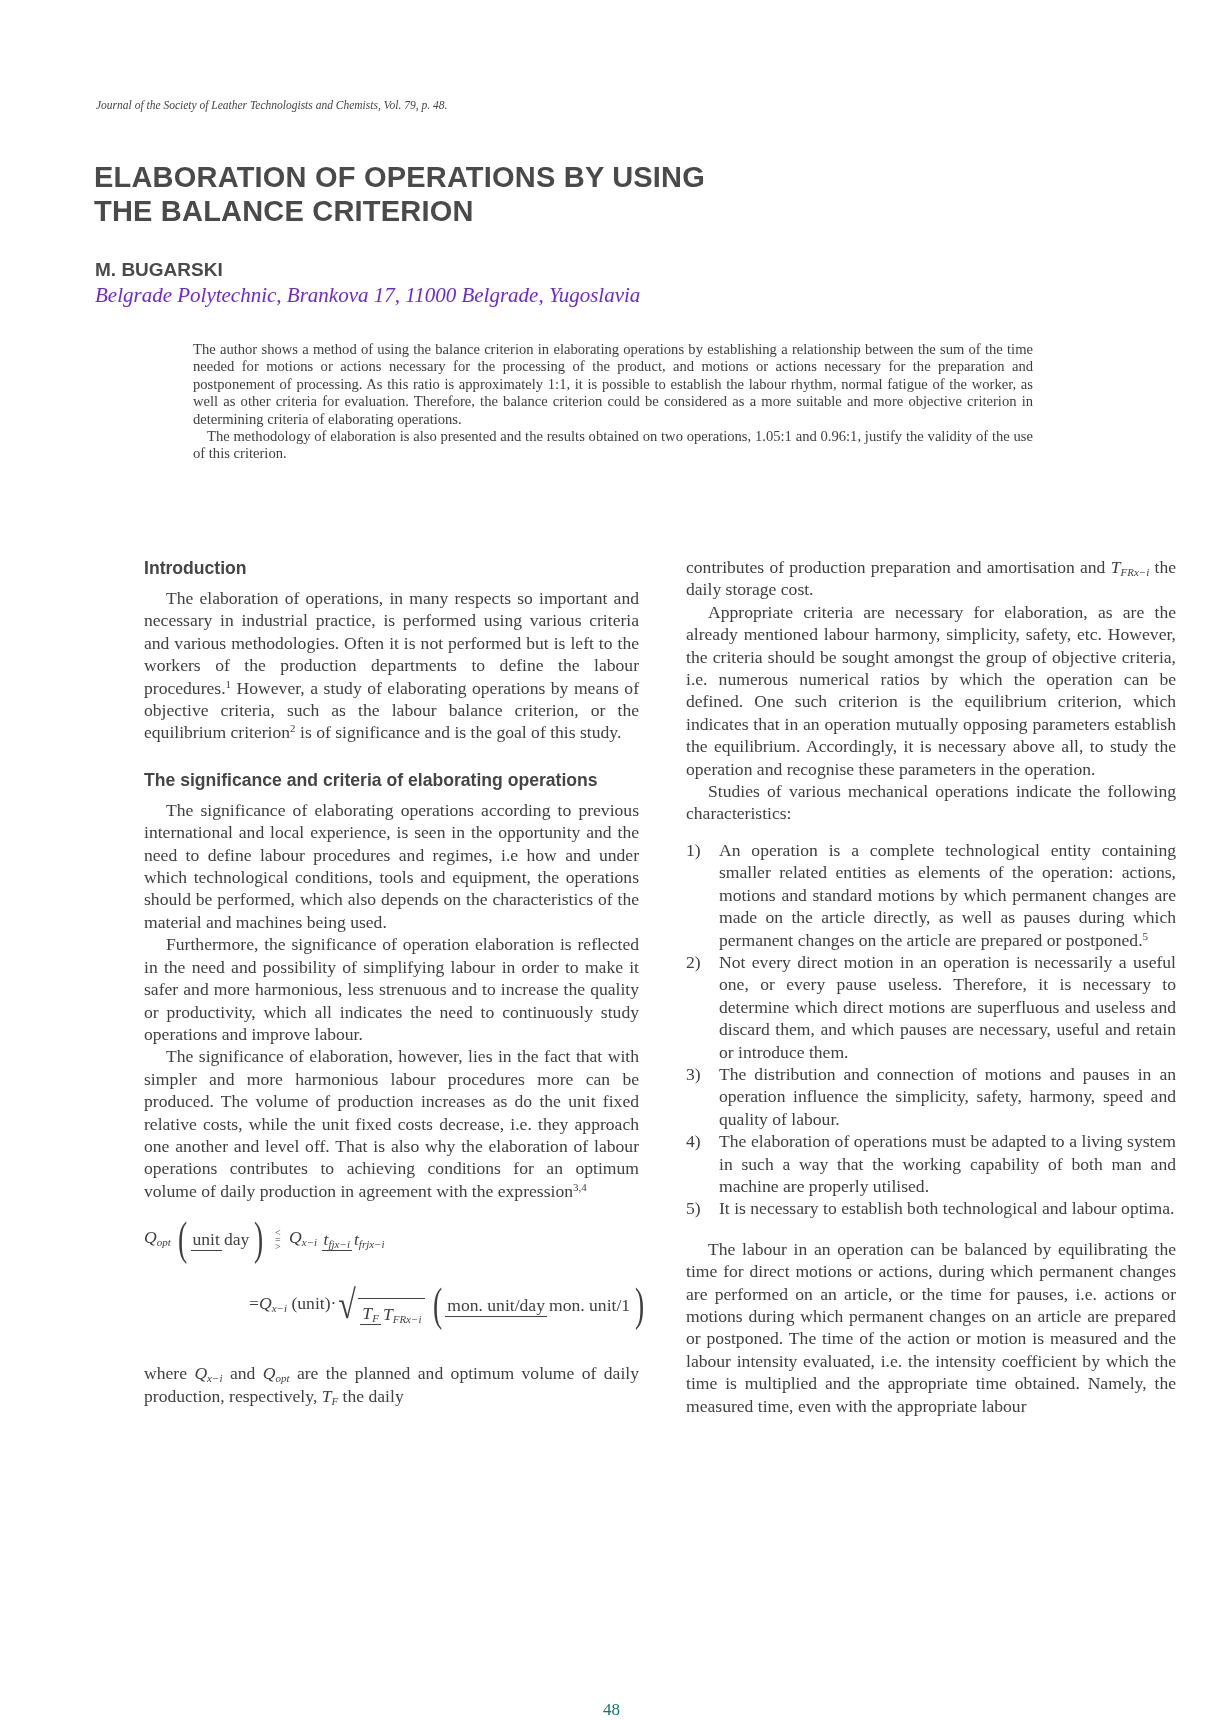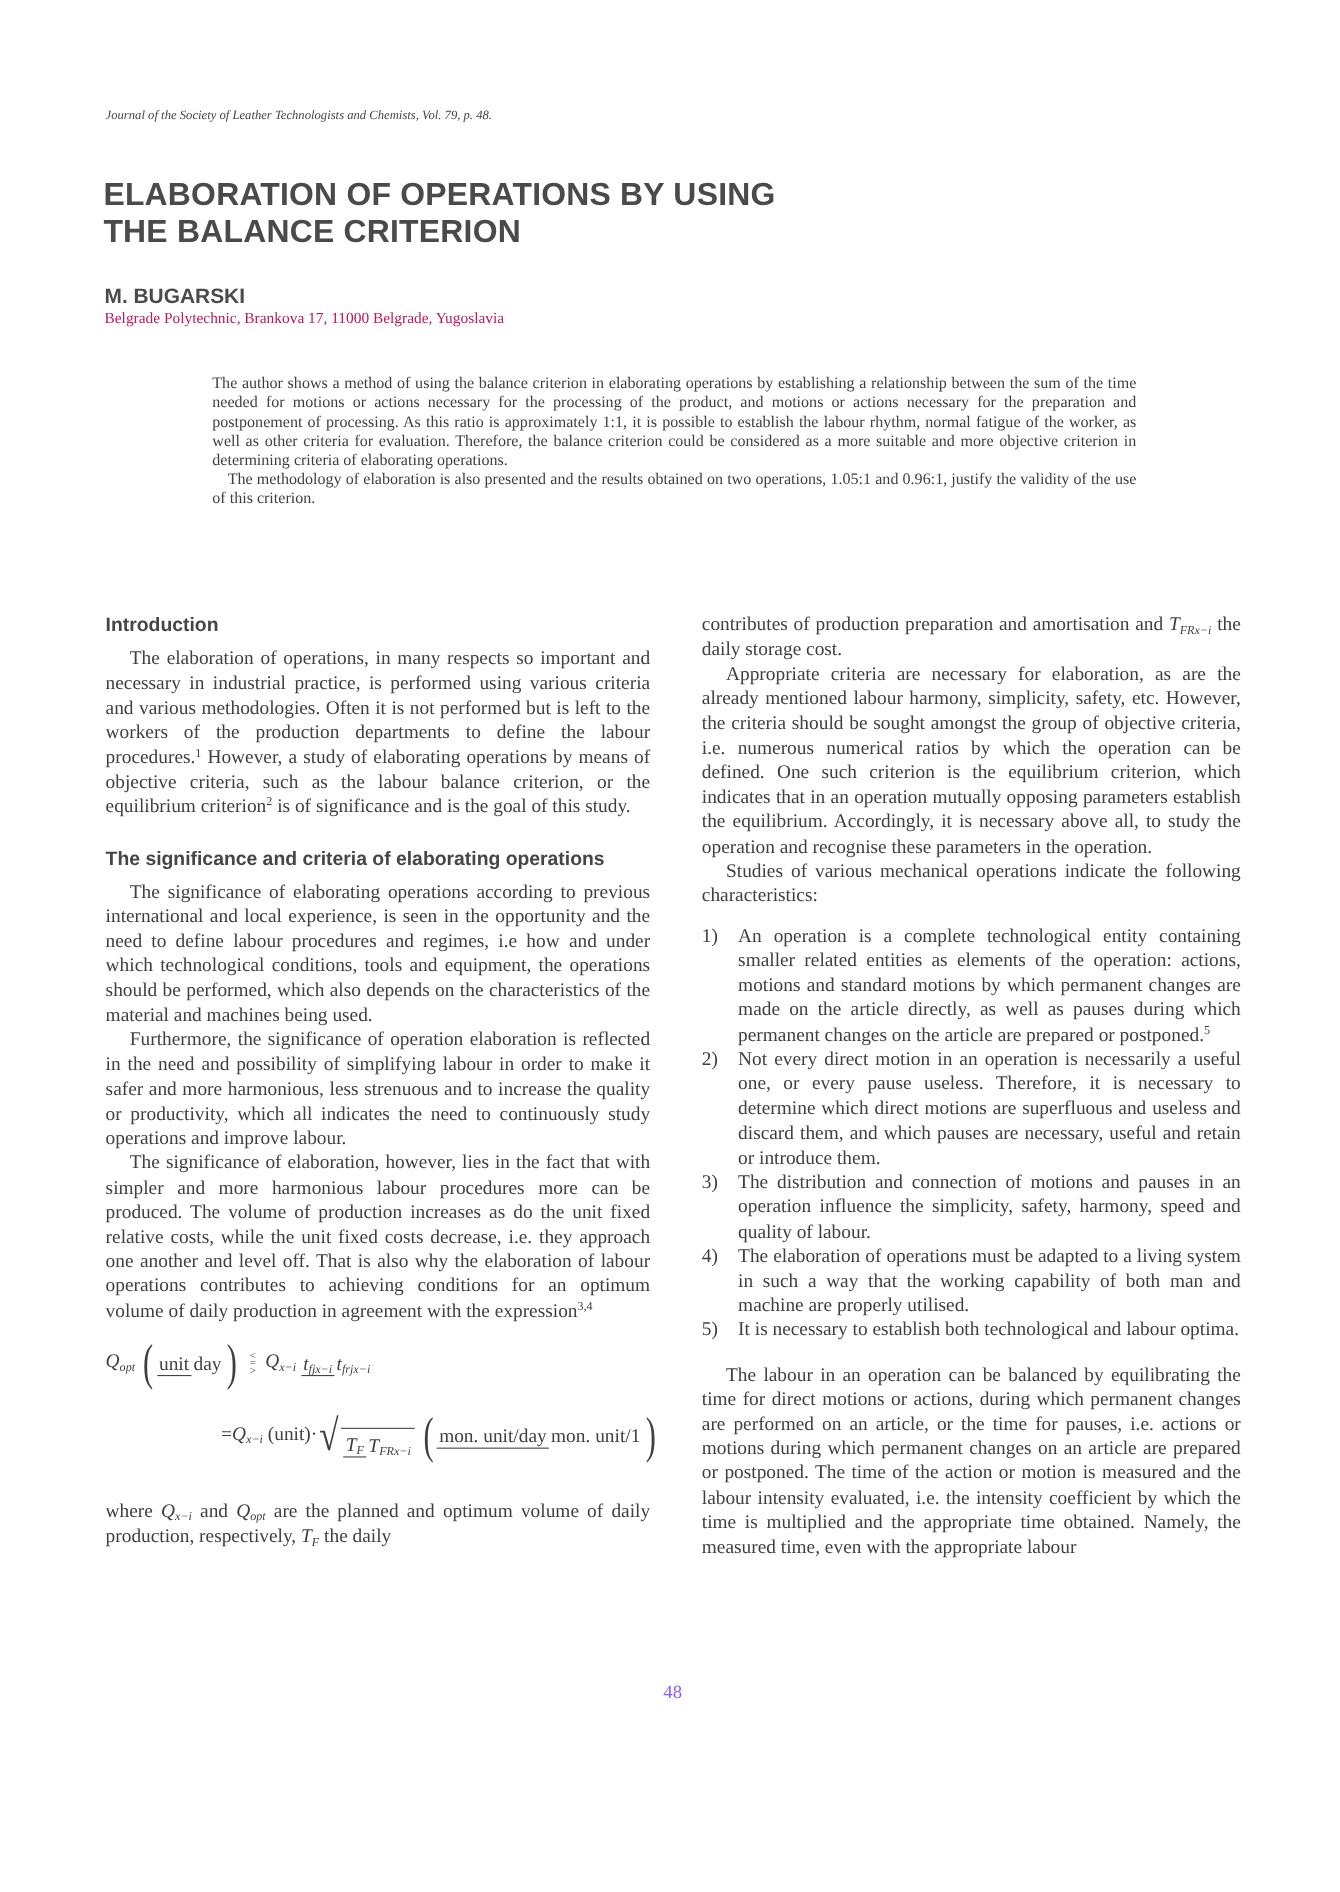--- a/index.html
+++ b/index.html
@@ -3,28 +3,28 @@
 <meta charset="utf-8">
 <style>
   html, body { margin: 0; padding: 0; background: #ffffff; }
   body { width: 1218px; height: 1720px; position: relative; overflow: hidden; color: #3a3a3a; }
   .serif { font-family: "Liberation Serif", "DejaVu Serif", serif; }
   .sans { font-family: "Liberation Sans", "DejaVu Sans", sans-serif; }
 
   #running-head { position: absolute; left: 96px; top: 99px; font-size: 11.5px; font-style: italic; color: #444; }
   #title { position: absolute; left: 94px; top: 160px; font-size: 29px; font-weight: bold; line-height: 34px; color: #4a4a4a; letter-spacing: 0.2px; margin: 0; }
   #author { position: absolute; left: 95px; top: 259px; font-size: 19px; font-weight: bold; color: #4a4a4a; }
-  #affiliation { position: absolute; left: 95px; top: 283px; font-size: 14px; color: #be185d; }
+  #affiliation { position: absolute; left: 95px; top: 283px; font-size: 21px; font-style: italic; color: #6d28d9; }
 
   #summary { position: absolute; left: 193px; top: 341px; width: 840px; font-size: 14.6px; line-height: 17.4px; text-align: justify; color: #3e3e3e; }
   #summary .sum-head { font-weight: bold; font-size: 14.6px; }
   #summary p { margin: 0; }
   #summary p.indent { text-indent: 14px; }
 
-  .col { position: absolute; top: 558px; width: 495px; font-size: 17.6px; line-height: 22.4px; text-align: justify; color: #3f3f3f; }
+  .col { position: absolute; top: 558px; width: 495px; font-size: 17.6px; line-height: 22.4px; text-align: justify; color: #3f3f3f; margin-left: 48px; }
   #col-left { left: 96px; }
   #col-right { left: 638px; top: 556px; width: 490px; }
   .col p { margin: 0; }
   .col p.indent { text-indent: 22px; }
   .col h2 { font-family: "Liberation Sans", "DejaVu Sans", sans-serif; font-weight: bold; font-size: 17.6px; line-height: 21px; margin: 0; color: #454545; text-align: left; }
   #h-intro { margin-top: 0 !important; margin-bottom: 8px !important; }
   #h-signif { margin-top: 26px !important; margin-bottom: 8px !important; }
   sup { font-size: 11px; line-height: 0; vertical-align: 6px; }
   .it { font-style: italic; }
   .sub { font-size: 11px; font-style: italic; vertical-align: -3px; line-height: 0; }
@@ -40,21 +40,21 @@
   .f-abs { position: absolute; white-space: nowrap; }
   .frac { display: inline-flex; flex-direction: row; align-items: center; vertical-align: middle; }
   .frac .fnum { border-bottom: 1px solid #444; padding: 0 2px; line-height: 22px; }
   .frac .fden { line-height: 22px; padding: 0 2px; }
   .paren { font-size: 46px; line-height: 46px; vertical-align: middle; font-weight: 100; transform: scaleX(0.6); display: inline-block; }
   .rel { display: inline-flex; flex-direction: column; font-size: 10px; line-height: 7px; vertical-align: middle; margin: 0 4px; }
   .sqrt { display: inline-flex; align-items: flex-end; vertical-align: middle; }
   .sqrt .rad { font-size: 40px; line-height: 40px; transform: scaleX(0.8); display: inline-block; }
   .sqrt .under { border-top: 1.3px solid #444; padding: 2px 2px 0 2px; }
 
-  #page-number { position: absolute; left: 603px; top: 1529px; font-size: 17px; color: #8b5cf6; }
+  #page-number { position: absolute; left: 603px; top: 1700px; font-size: 17px; color: #0f766e; }
 </style>
 </head>
 <body>
 
 <div id="running-head" class="serif">Journal of the Society of Leather Technologists and Chemists, Vol. 79, p. 48.</div>
 
 <h1 id="title" class="sans">
   <span>ELABORATION OF OPERATIONS BY USING</span><br>
   <span>THE BALANCE CRITERION</span>
 </h1>

